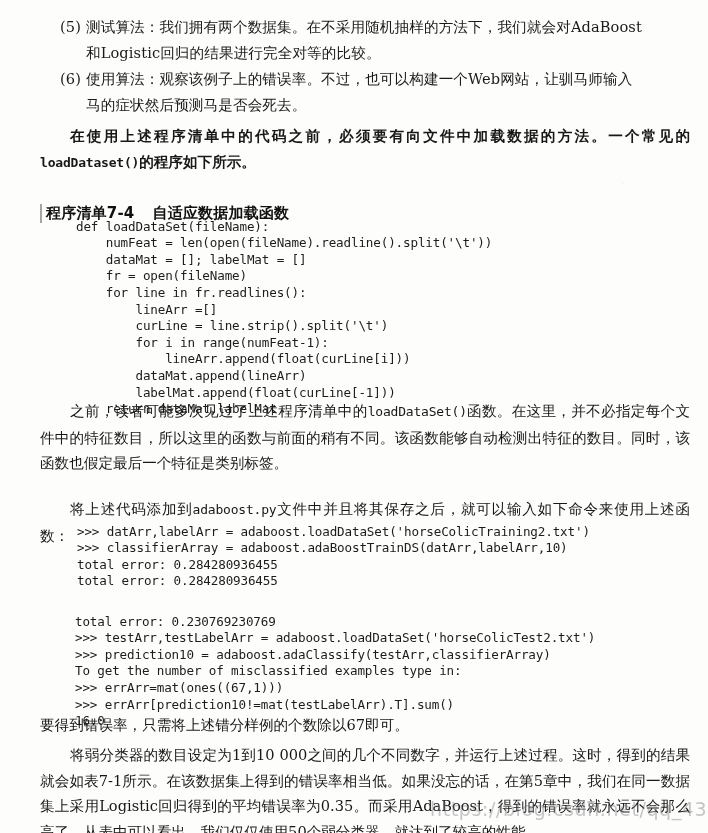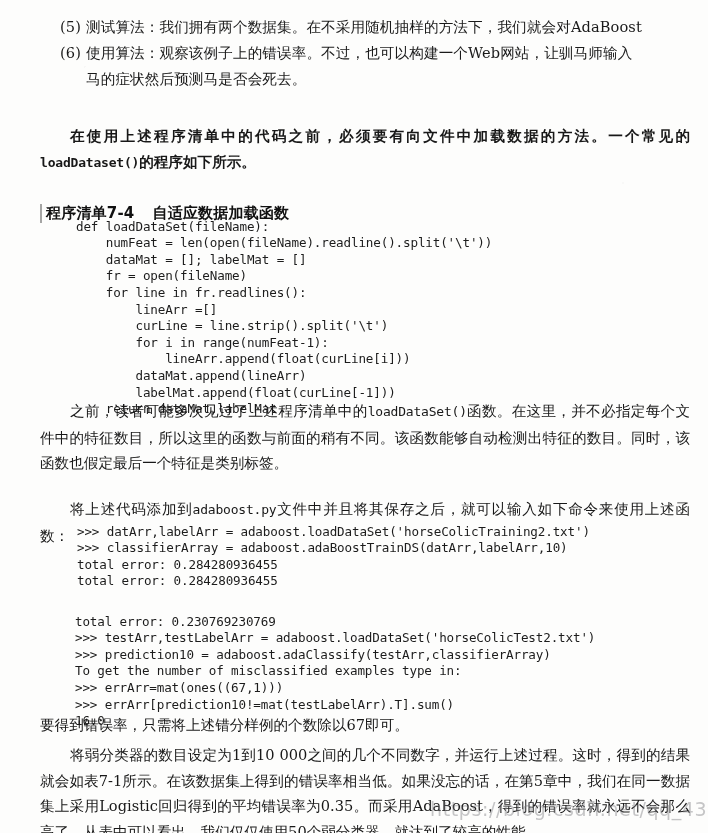--- a/index.html
+++ b/index.html
@@ -127,20 +127,26 @@
 <div class="page">
 
   <div class="list-block">
 
     <div class="list-item">
       <span class="list-marker">(5)</span>
       <span class="list-body">
         <span>测试算法：我们拥有两个数据集。在不采用随机抽样的方法下，我们就会对AdaBoost</span>
       </span>
     </div>
+    <div class="list-item">
+      <span class="list-marker"></span>
+      <span class="list-body">
+        <span>和Logistic回归的结果进行完全对等的比较。</span>
+      </span>
+    </div>
 
     <div class="list-item">
       <span class="list-marker">(6)</span>
       <span class="list-body">
         <span>使用算法：观察该例子上的错误率。不过，也可以构建一个Web网站，让驯马师输入</span>
       </span>
     </div>
     <div class="list-item">
       <span class="list-marker"></span>
       <span class="list-body">

